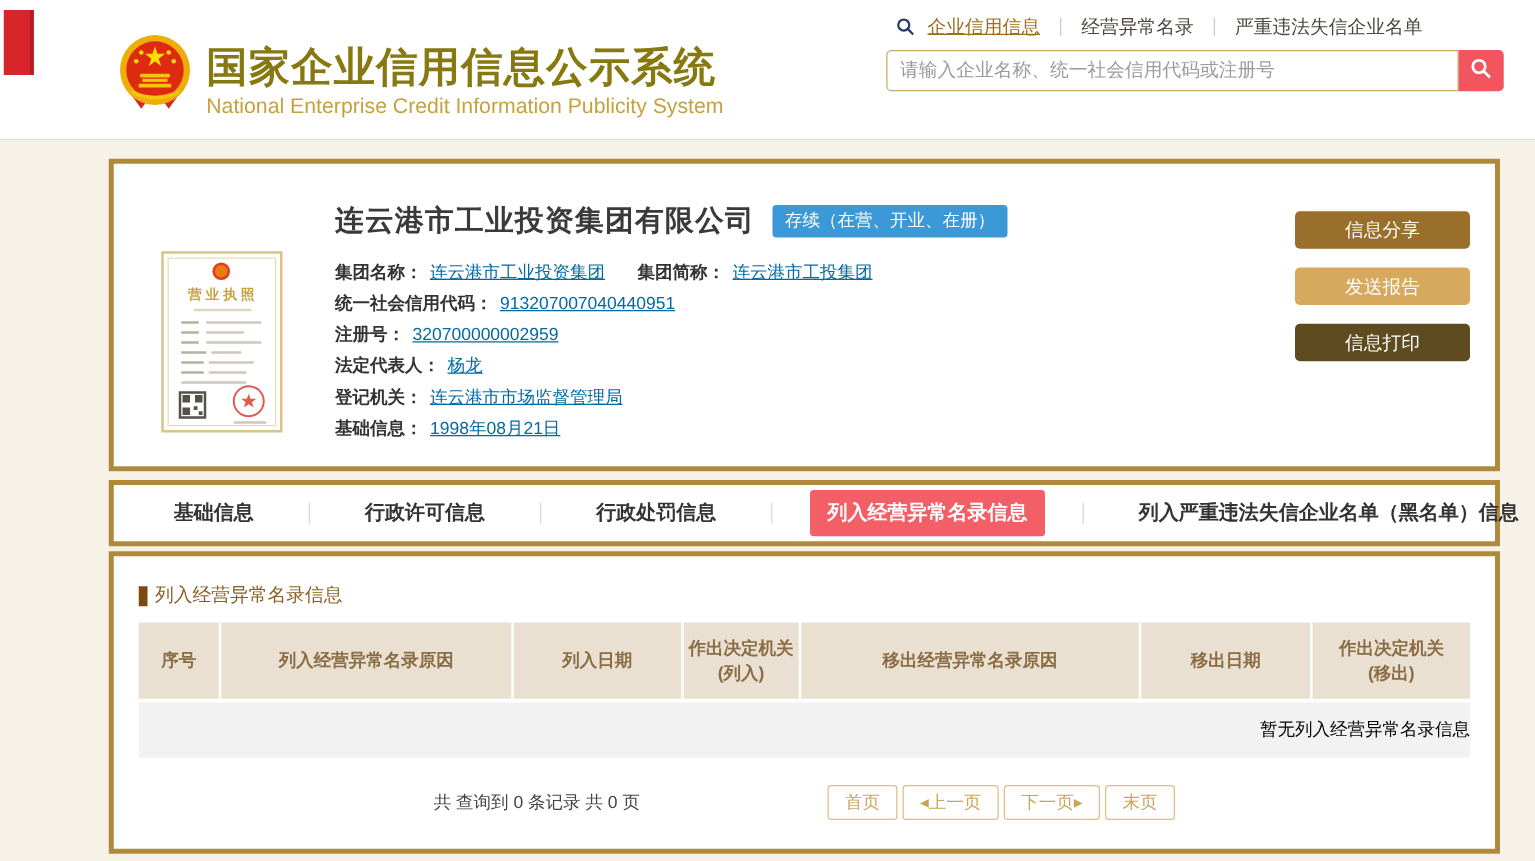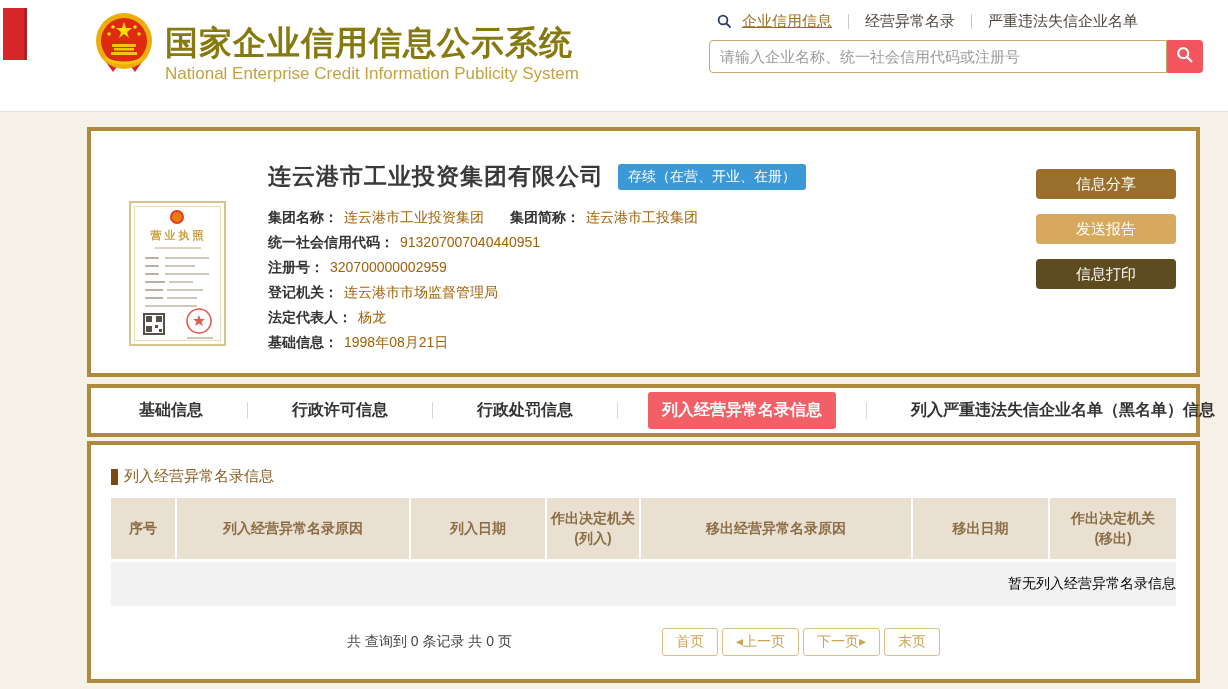--- a/index.html
+++ b/index.html
@@ -2,21 +2,21 @@
 <html><head>
 <meta charset="utf-8">
 <style>
   * { margin:0; padding:0; box-sizing:border-box; }
   html,body { width:1228px; height:689px; overflow:hidden; }
   body { font-family:"Liberation Sans","DejaVu Sans",sans-serif; background:#f7f2e8; position:relative; }
 
   
   .header { position:relative; width:100%; height:112px; background:#ffffff; border-bottom:1px solid #e2dfd7; }
   .corner-widget { position:absolute; left:3px; top:8px; width:24px; height:52px; background:#d7252b; border-right:3px solid #b51e23; }
-  .logo-wrap { position:absolute; left:95px; top:10px; display:flex; align-items:flex-end; cursor:pointer; }
+  .logo-wrap { position:absolute; left:95px; top:25px; display:flex; align-items:center; cursor:pointer; }
   .titles { margin-left:12px; padding-top:6px; }
   .title-cn { font-size:33px; font-weight:bold; color:#86790f; letter-spacing:1px; line-height:36px; }
   .title-en { font-size:17px; color:#c5a23e; margin-top:3px; }
 
   .header-right { position:absolute; right:25px; top:12px; width:494px; }
   .nav-row { display:flex; align-items:center; font-size:15px; margin-left:8px; }
   .nav-row .mag { margin-right:10px; display:inline-flex; }
   .nav-link { color:#4c463e; text-decoration:none; cursor:pointer; }
   .nav-link.active { color:#9c6d1e; text-decoration:underline; }
   .nav-sep { width:1px; height:15px; background:#c9c9c9; margin:0 16px; }
@@ -33,21 +33,21 @@
   .card-company { display:flex; padding:30px 20px 20px 30px; height:250px; }
   .license { width:97px; height:145px; margin:40px 42px 0 8px; background:#ffffff; border:2px solid #d8c48a; position:relative; flex-shrink:0; }
   .license .inner { position:absolute; inset:3px; border:1px solid #e9dcb4; }
   .company-info { flex:1; min-width:0; }
   .name-row { display:flex; align-items:center; }
   .company-name { font-size:23px; font-weight:bold; color:#3a3a3a; letter-spacing:1px; }
   .status-badge { margin-left:14px; background:#3c99d8; color:#ffffff; font-size:14px; padding:4px 10px; border-radius:3px; white-space:nowrap; }
   .fields { margin-top:13px; font-size:14px; }
   .field-row { line-height:25px; white-space:nowrap; }
   .f-label { color:#333333; font-weight:bold; }
-  .f-value { color:#a16207; margin-left:6px; }
+  .f-value { color:#0369a1; margin-left:6px;text-decoration:underline; }
   .f-gap { display:inline-block; width:26px; }
   .actions { width:140px; margin-left:20px; flex-shrink:0; display:flex; flex-direction:column; padding-top:8px; }
   .act-btn { width:140px; height:30px; border:none; border-radius:4px; color:#ffffff; font-size:15px; cursor:pointer; margin-bottom:15px; font-family:inherit; }
   .act-btn.b0 { background:#d7a95e; }
   .act-btn.b1 { background:#9a6e2b; }
   .act-btn.b2 { background:#5e4c20; }
 
   
   .card-tabs { margin-top:7px; height:53px; display:flex; align-items:center; padding:0 18px 0 34px; }
   .tab { font-size:16px; color:#333333; cursor:pointer; white-space:nowrap; padding:8px 14px;font-weight:bold; }
@@ -172,24 +172,24 @@
         <div class="field-row">
           <span class="f-label">集团名称：</span><span class="f-value">连云港市工业投资集团</span><span class="f-gap"></span><span class="f-label">集团简称：</span><span class="f-value">连云港市工投集团</span>
         </div>
         <div class="field-row">
           <span class="f-label">统一社会信用代码：</span><span class="f-value">913207007040440951</span>
         </div>
         <div class="field-row">
           <span class="f-label">注册号：</span><span class="f-value">320700000002959</span>
         </div>
         <div class="field-row">
+          <span class="f-label">法定代表人：</span><span class="f-value">杨龙</span>
+        </div>
+        <div class="field-row">
           <span class="f-label">登记机关：</span><span class="f-value">连云港市市场监督管理局</span>
-        </div>
-        <div class="field-row">
-          <span class="f-label">法定代表人：</span><span class="f-value">杨龙</span>
         </div>
         <div class="field-row">
           <span class="f-label">基础信息：</span><span class="f-value">1998年08月21日</span>
         </div>
       </div>
     </div>
 
     <div class="actions">
       <button class="act-btn b1">信息分享</button>
       <button class="act-btn b0">发送报告</button>

